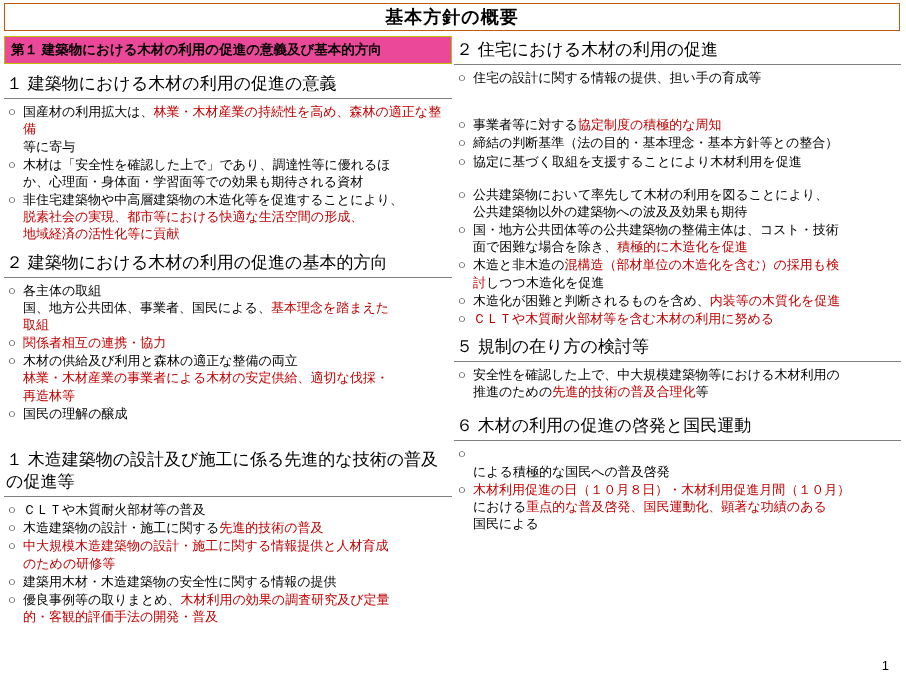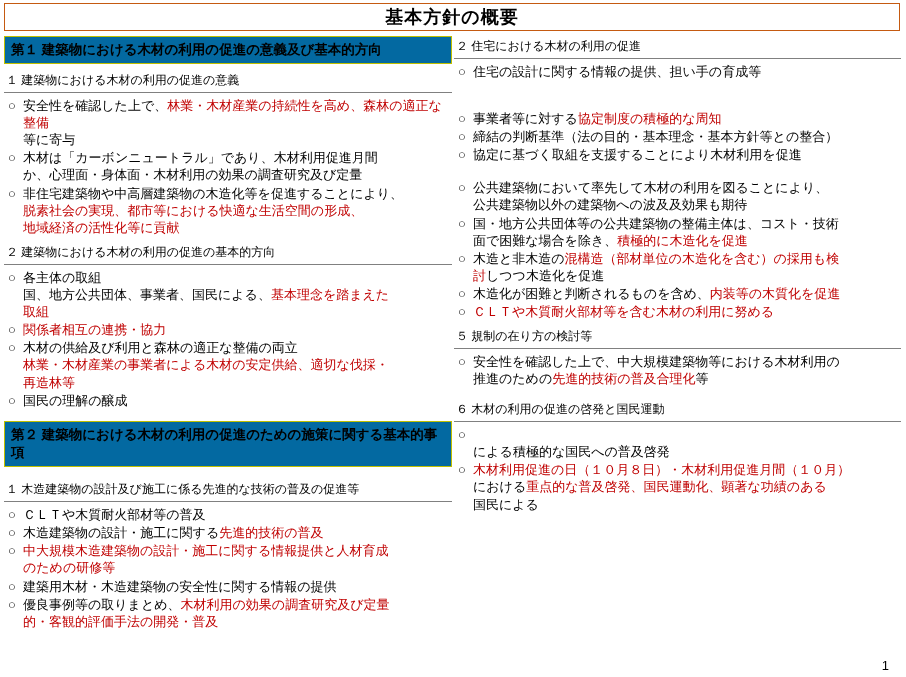--- a/index.html
+++ b/index.html
@@ -43,32 +43,32 @@
     position: absolute;
     top: 36px;
     width: 448px;
   }
   .col-left { left: 4px; }
   .col-right { left: 454px; }
 
   
   .sec-head {
     border: 1px solid #bfbf00;
-    background: #0369a1;
+    background: #ec4899;
     box-sizing: border-box;
     padding: 4px 6px 4px 6px;
     font-size: 13.5px;
     font-weight: bold;
     color: #000000;
     line-height: 1.35;
   }
 
   
   .sub-head {
-    font-size: 12px;
+    font-size: 17px;
     color: #000000;
     padding: 3px 2px 3px 2px;
     border-bottom: 1px solid #808080;
     line-height: 1.3;
   }
 
   
   ul.blist {
     list-style: none;
     margin: 4px 0 6px 0;
@@ -115,40 +115,37 @@
     <div class="sec-head">
       <span>第１ 建築物における木材の利用の促進の意義及び基本的方向</span>
     </div>
 
     <div class="spacer-sm"></div>
 
     <div class="sub-head">
       <span>１ 建築物における木材の利用の促進の意義</span>
     </div>
     <ul class="blist">
-        <li><span class="mk">○</span><span>安全性を確認した上で、</span><span class="hl">林業・木材産業の持続性を高め、森林の</span><span class="hl">適正な整備</span><br><span>等に寄与</span></li>
-        <li><span class="mk">○</span><span>木材は「カーボンニュートラル」であり、木材利用促進月間</span><br><span>か、心理面・身体面・木材利用の効果の調査研究及び定量</span></li>
+        <li><span class="mk">○</span><span>国産材の利用拡大は、</span><span class="hl">林業・木材産業の持続性を高め、森林の</span><span class="hl">適正な整備</span><br><span>等に寄与</span></li>
+        <li><span class="mk">○</span><span>木材は「安全性を確認した上で」であり、調達性等に優れるほ</span><br><span>か、心理面・身体面・学習面等での効果も期待される資材</span></li>
         <li><span class="mk">○</span><span>非住宅建築物や中高層建築物の木造化等を促進することにより、</span><br><span class="hl">脱素社会の実現、都市等における</span><span class="hl">快適な生活空間の形成、</span><br><span class="hl">地域経済の活性化</span><span class="hl">等に貢献</span></li>
       </ul>
 
     <div class="sub-head">
       <span>２ 建築物における木材の利用の促進の基本的方向</span>
     </div>
     <ul class="blist">
         <li><span class="mk">○</span><span>各主体の取組</span><br><span>国、地方公共団体、事業者、国民による、</span><span class="hl">基本理念を踏まえた</span><br><span class="hl">取組</span></li>
         <li><span class="mk">○</span><span class="hl">関係者相互の連携・協力</span></li>
         <li><span class="mk">○</span><span>木材の供給及び利用と森林の適正な整備の両立</span><br><span class="hl">林業・木材産業の事業者による</span><span class="hl">木材の安定供給、適切な伐採・</span><br><span class="hl">再造林</span><span class="hl">等</span></li>
         <li><span class="mk">○</span><span>国民の理解の醸成</span></li>
       </ul>
 
     <div class="spacer-sm"></div>
 
-    <div class="sec-head">
-      <span>第２ 建築物における木材の利用の促進のための施策に関する基本的事項</span>
-    </div>
 
     <div class="spacer-md"></div>
 
     <div class="sub-head">
       <span>１ 木造建築物の設計及び施工に係る先進的な技術の普及の促進等</span>
     </div>
     <ul class="blist">
         <li><span class="mk">○</span><span>ＣＬＴや木質耐火部材等の普及</span></li>
         <li><span class="mk">○</span><span>木造建築物の設計・施工に関する</span><span class="hl">先進的技術の普及</span></li>
         <li><span class="mk">○</span><span class="hl">中大規模木造建築物の設計・施工に関する情報提供と人材育成</span><br><span class="hl">のための研修等</span></li>

